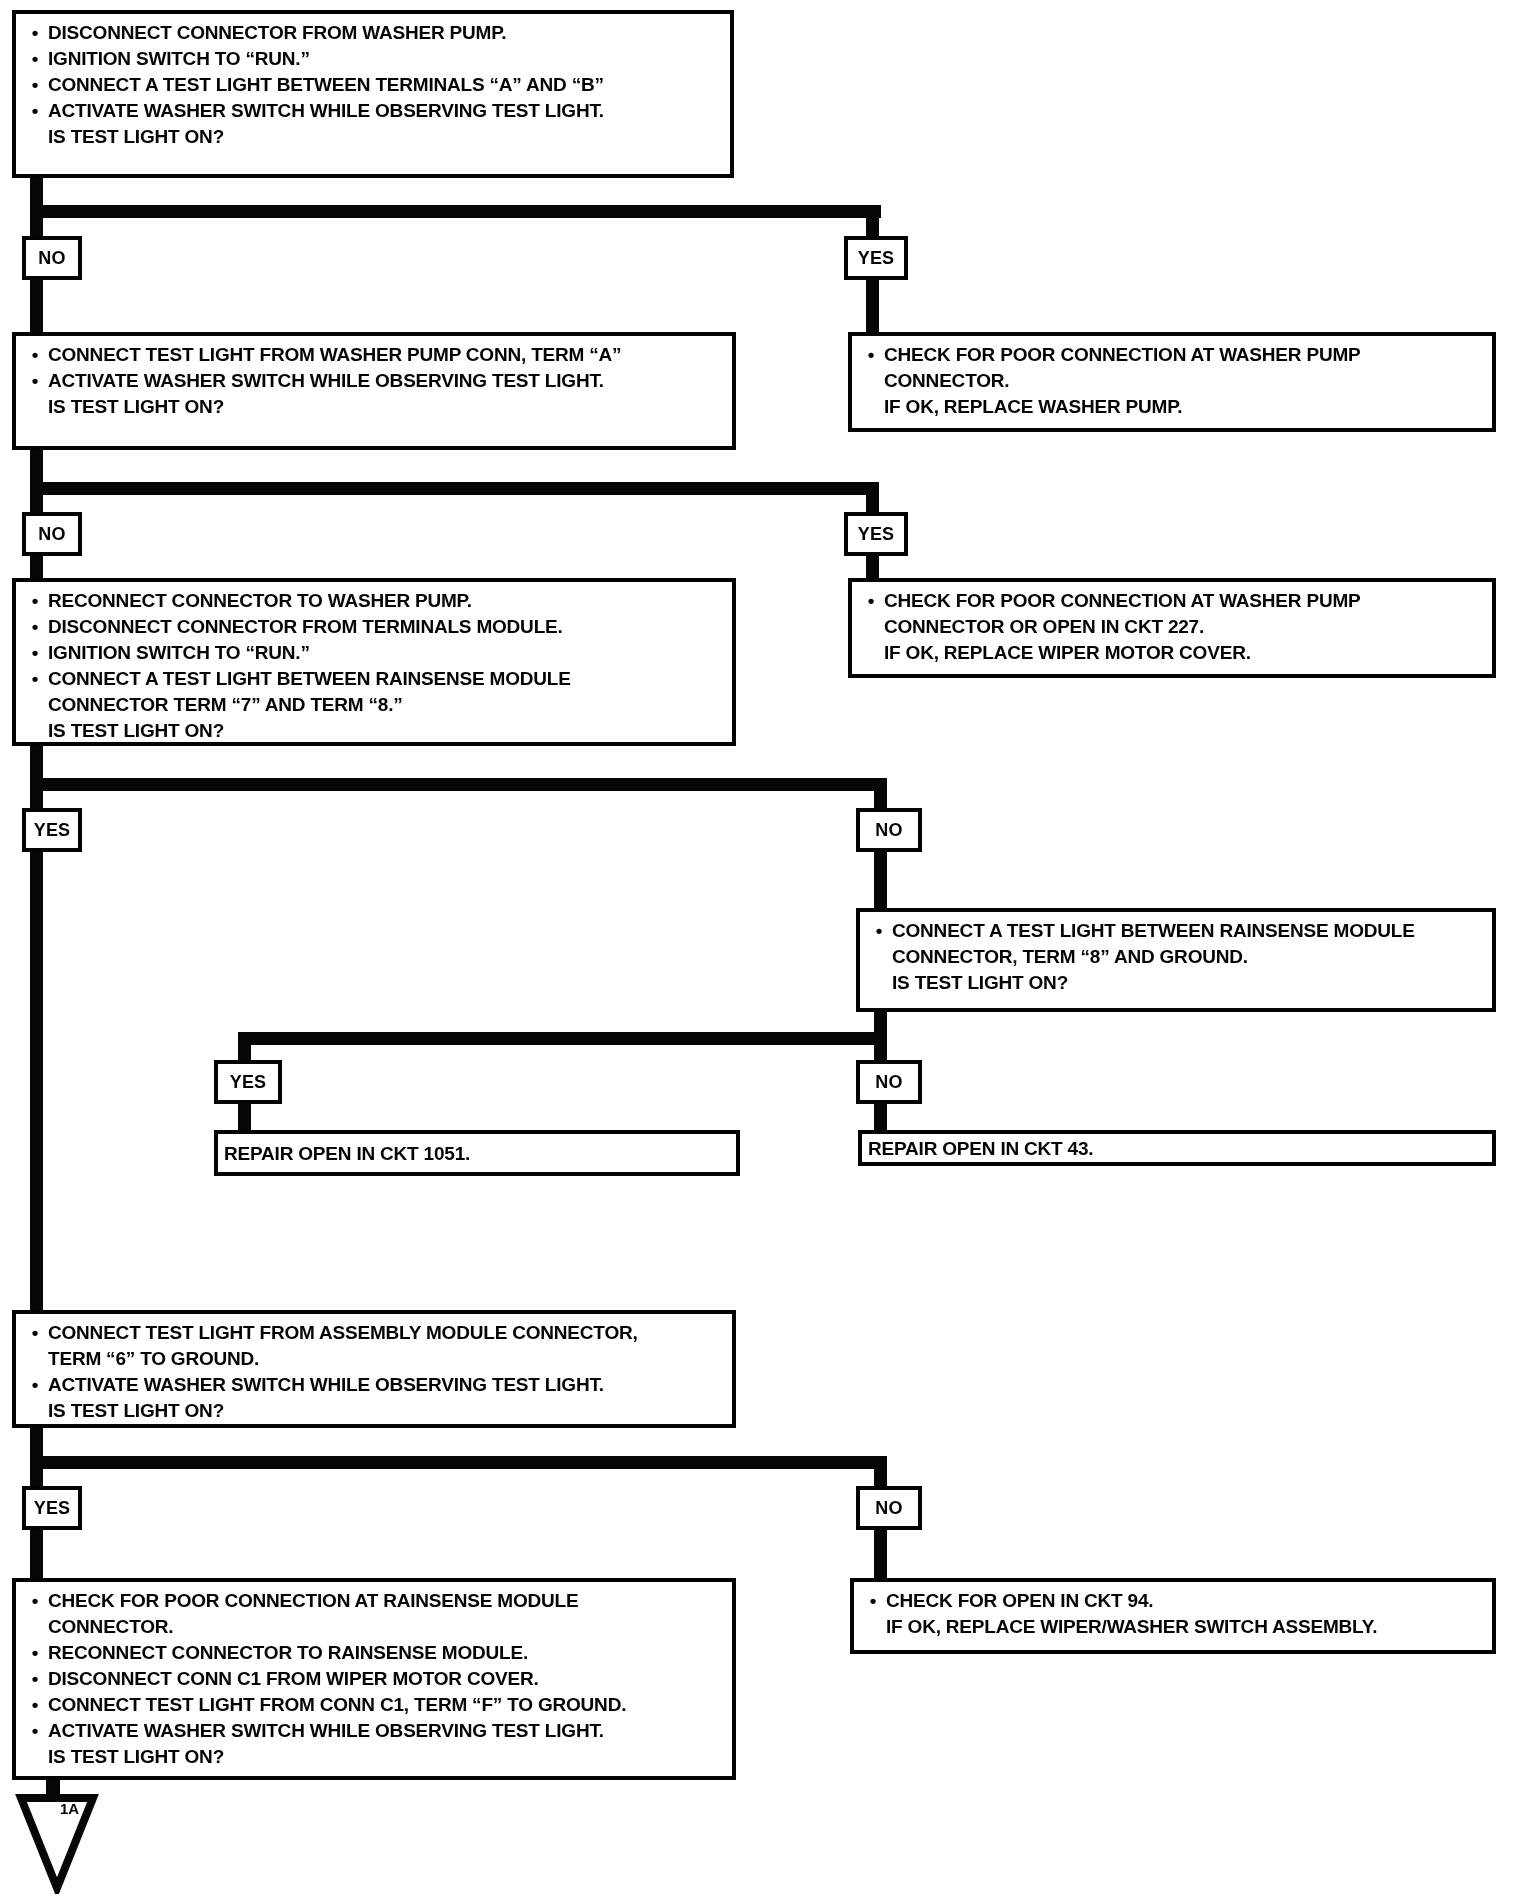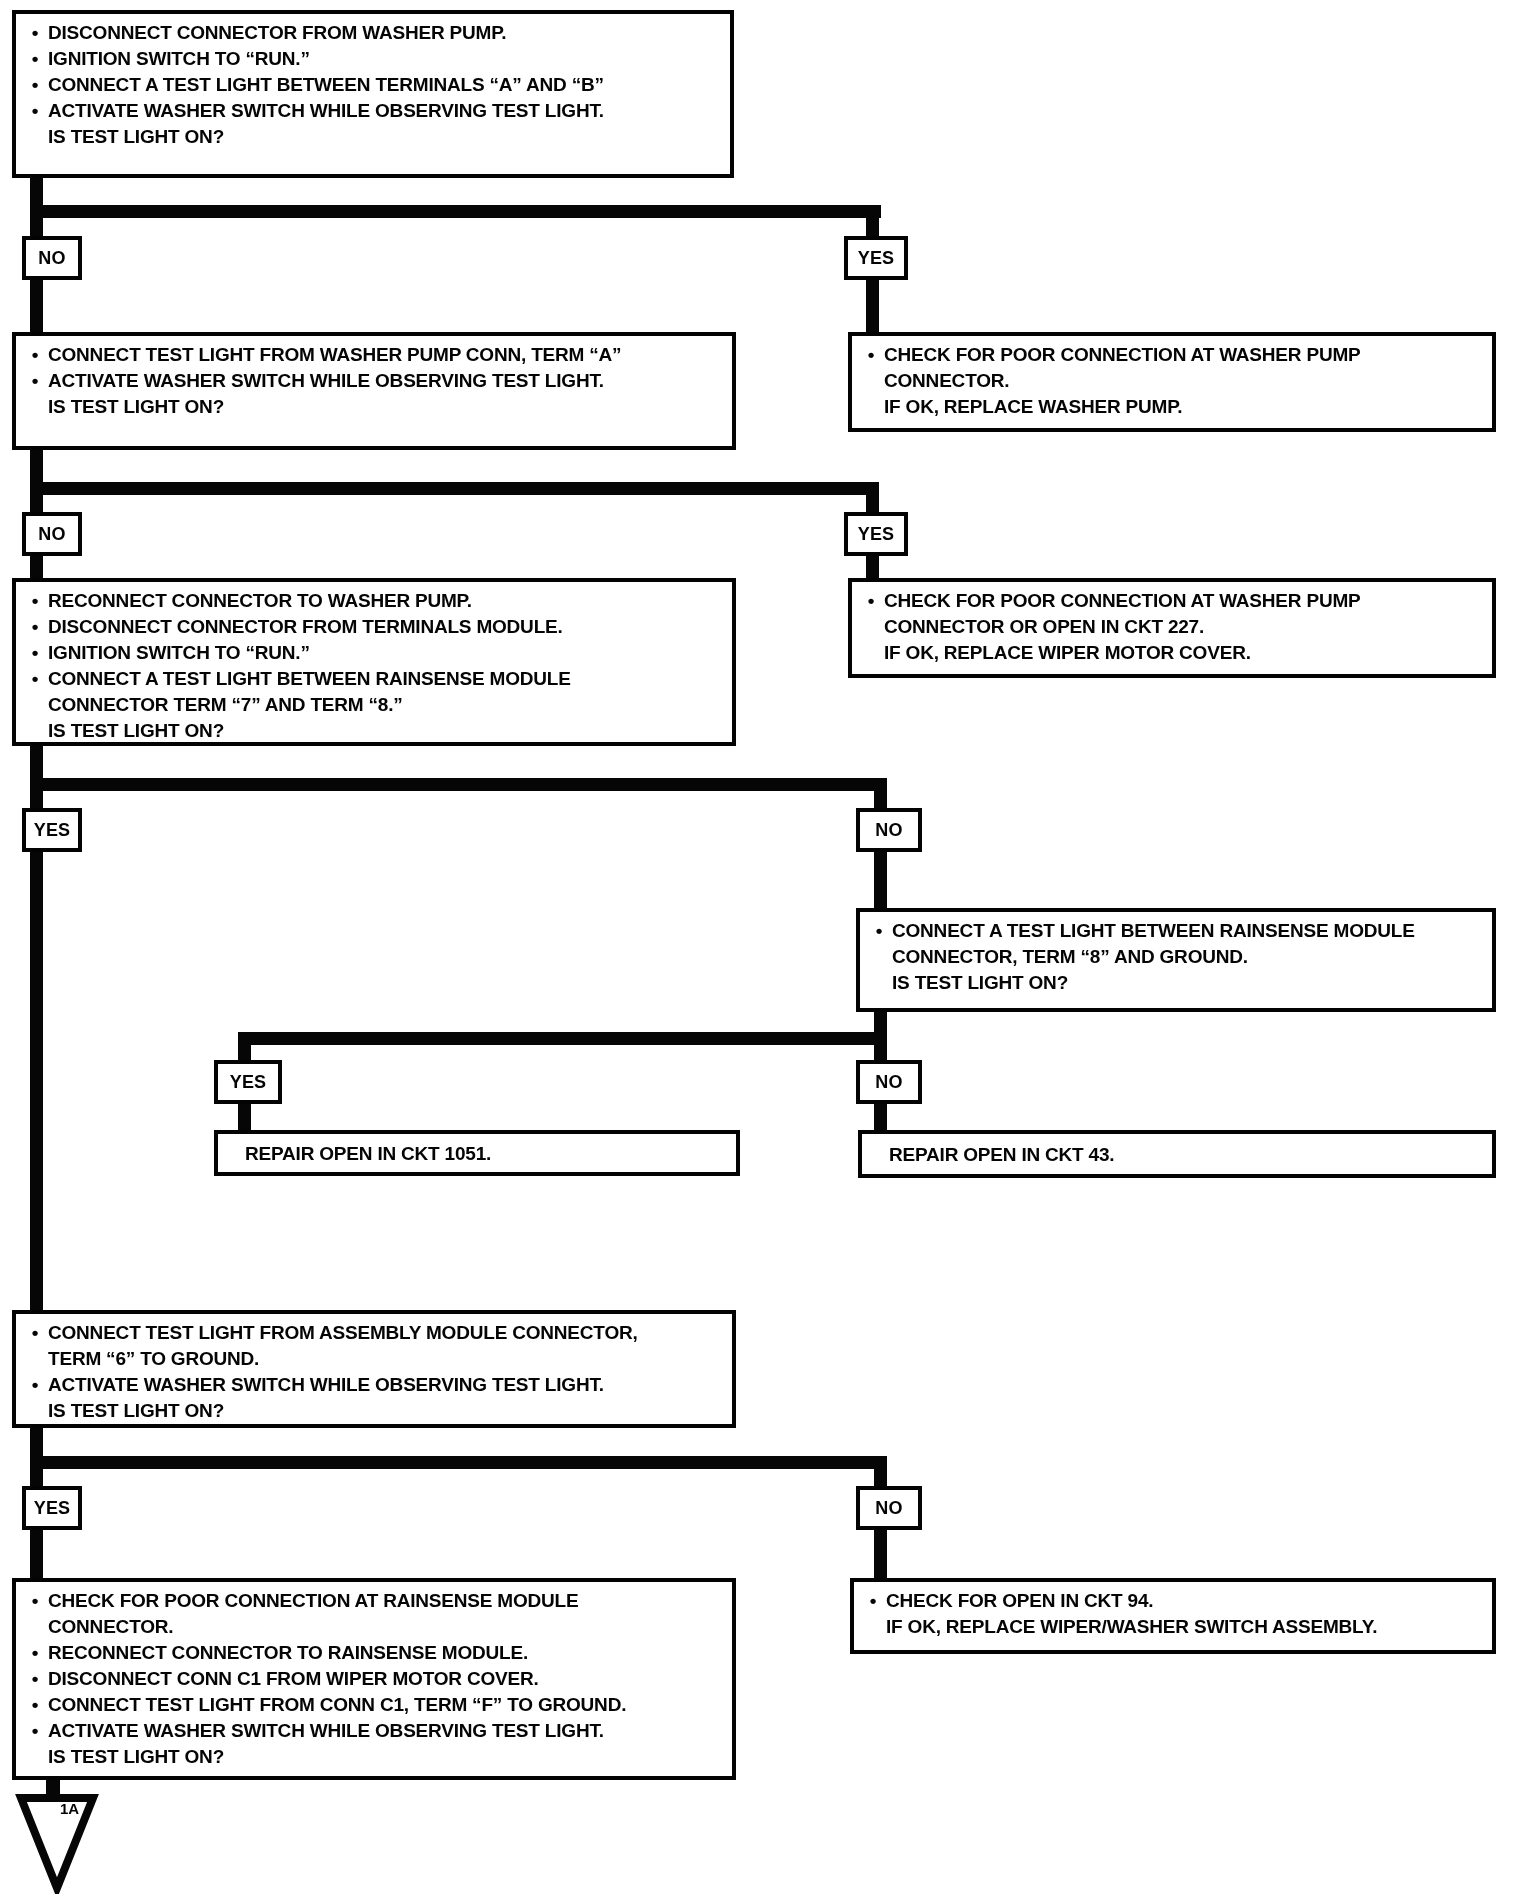--- a/index.html
+++ b/index.html
@@ -8,21 +8,21 @@
     font-family:"Liberation Sans","DejaVu Sans",sans-serif;
     color:#050505;overflow:hidden;
   }
   .box{
     position:absolute;box-sizing:border-box;border:4px solid #030303;background:#ffffff;
     padding:6px 10px 5px 6px;font-weight:bold;font-size:19px;line-height:26px;
     letter-spacing:-0.2px;
   }
   .line{display:flex;}
   .marker{width:26px;flex:none;text-align:center;}
-  .no-indent{display:flex;align-items:center;padding-left:27px;}
+  .no-indent{display:flex;align-items:center;padding-left:6px;}
   .decision{
     position:absolute;box-sizing:border-box;border:4px solid #030303;background:#ffffff;
     font-weight:bold;font-size:18px;letter-spacing:0.2px;
     display:flex;align-items:center;justify-content:center;
   }
   .conn{position:absolute;background:#060606;}
   .offpage-label{
     position:absolute;font-weight:bold;font-size:15px;letter-spacing:0;margin-left:12px;
   }
   svg{display:block;}
@@ -167,21 +167,21 @@
       <div class="line">
         <span class="marker"></span>
         <span class="txt">IS TEST LIGHT ON?</span>
       </div>
     </div>
   <div class="box no-indent" style="left:214px;top:1130px;width:526px;height:46px;">
       <div class="line">
         <span class="txt">REPAIR OPEN IN CKT 1051.</span>
       </div>
     </div>
-  <div class="box no-indent" style="left:858px;top:1130px;width:638px;height:48px;">
+  <div class="box no-indent" style="left:858px;top:1130px;width:638px;height:36px;">
       <div class="line">
         <span class="txt">REPAIR OPEN IN CKT 43.</span>
       </div>
     </div>
   <div class="box" style="left:12px;top:1310px;width:724px;height:118px;">
       <div class="line">
         <span class="marker">•</span>
         <span class="txt">CONNECT TEST LIGHT FROM ASSEMBLY MODULE CONNECTOR,</span>
       </div>
       <div class="line">

